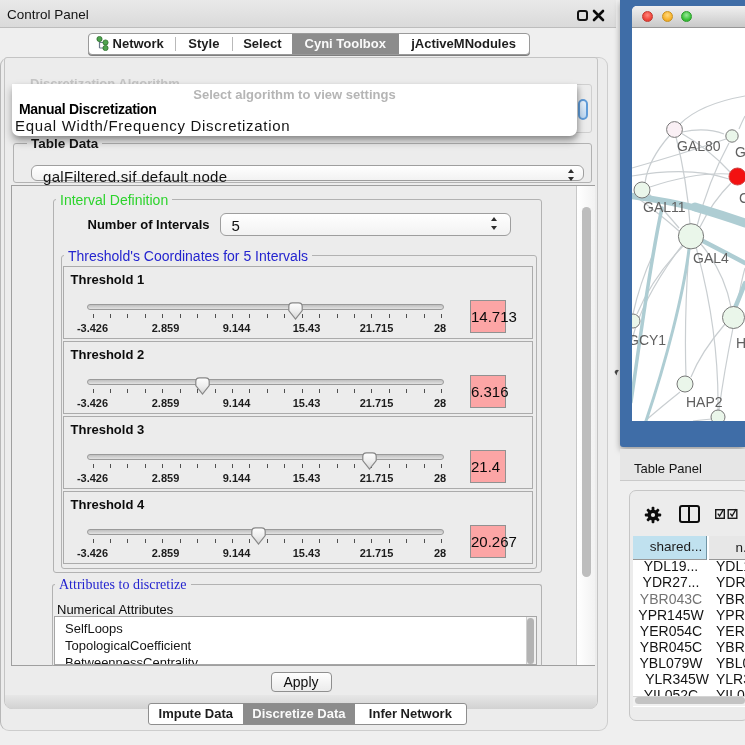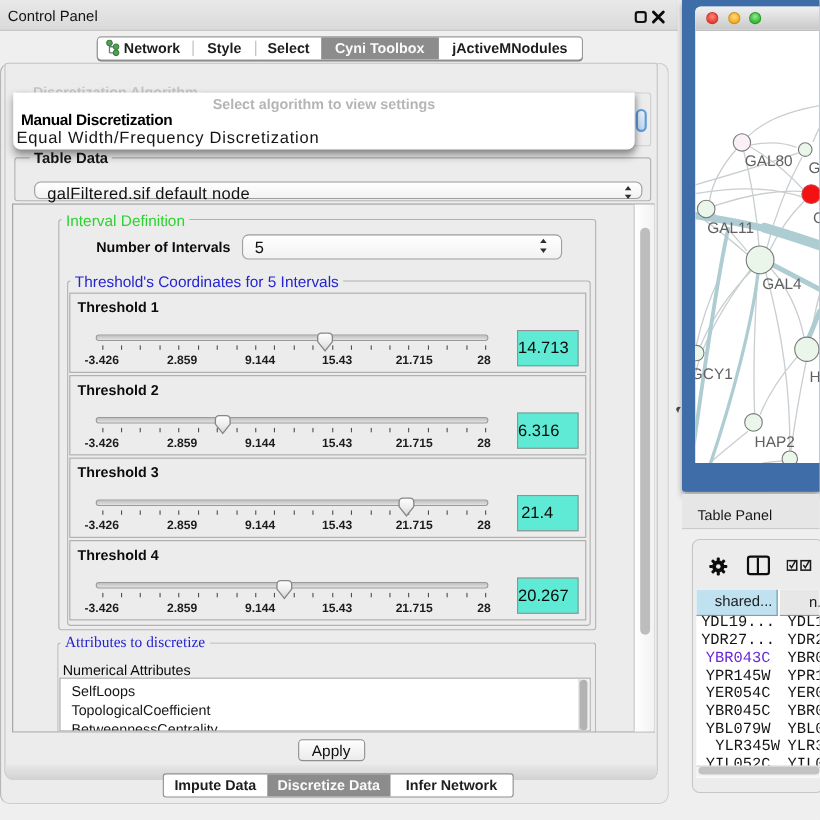--- a/index.html
+++ b/index.html
@@ -31,21 +31,21 @@
 .carrows .dn { width:0;height:0;border-left:3.5px solid transparent;border-right:3.5px solid transparent;
   border-top:4.5px solid #2e2e2e;}
 .tbox { position:absolute; left:63px; width:469.5px; height:73.5px;
   background:#ececec; border:1px solid #ababab; }
 .tname { position:absolute; left:70.5px; font-size:13px; font-weight:bold; color:#0c0c0c; }
 .track { position:absolute; left:87px; width:357px; height:6px; border-radius:3px;
   background:linear-gradient(#bfbfbf,#e2e2e2); border:1px solid #9a9a9a; }
 .tick { position:absolute; width:1px; background:#4f4f4f; }
 .tlab { position:absolute; width:60px; text-align:center; font-size:11px; font-weight:bold; color:#1c1c1c; }
 .thumb { position:absolute; }
-.vbox { position:absolute; left:470px; width:56px; height:33px; background:#5eead4;
+.vbox { position:absolute; left:470px; width:36px; height:33px; background:#fca5a5;
   border:1px solid #919191; font-size:15px; color:#0a0a0a; text-align:right;
   padding-right:22px; line-height:31px; }
 #popup { position:absolute; left:12px; top:84px; width:565px; height:52px;
   background:#fff; border-radius:0 0 7px 7px;
   box-shadow:0 5px 8px rgba(0,0,0,0.35), 2px 2px 4px rgba(0,0,0,0.12); }
 #popup .prompt { position:absolute; left:0; right:0; top:3px; text-align:center;
   font-size:13px; font-weight:bold; color:#b5b5b5; }
 #popup .i1 { position:absolute; left:7px; top:17px; font-size:14px; font-weight:bold; color:#000; letter-spacing:-0.3px; }
 #popup .i2 { position:absolute; left:3px; top:32.5px; font-size:15px; color:#141414; letter-spacing:0.7px; }
 .hdrbtn { position:absolute; top:10px; }
@@ -383,26 +383,26 @@
     <path d="M2.8,5.6 L4.6,8 L8.6,1.2" stroke-width="1.3"></path>
     <path d="M15.3,5.6 L17.1,8 L21.1,1.2" stroke-width="1.3"></path>
   </g>
 </svg>
 
 <div class="abs" style="left:633px; top:535.5px; width:112px; height:171.5px; background:#fff; overflow:hidden;">
   <div style="position:absolute; left:0; top:0; width:74px; height:24px; background:#c0e1ef; border-right:1.5px solid #7195a5; border-bottom:1px solid #979797; font-size:13.5px; color:#1c1c1c; text-align:center; line-height:22px; padding-left:13px;">shared...</div>
   <div style="position:absolute; left:75.5px; top:0; width:36.5px; height:24px; background:#e7e7e7; border-bottom:1px solid #979797; font-size:13.5px; color:#1c1c1c; padding-left:27px; line-height:23px;">n...</div>
 </div>
 
-<div class="abs" style="left:633px; top:535.5px; width:112px; height:171.5px; overflow:hidden; pointer-events:none;font-family:Liberation Mono, monospace;">
+<div class="abs" style="left:633px; top:535.5px; width:112px; height:171.5px; overflow:hidden; pointer-events:none;">
   <div style="position:absolute; left:0; top:22.8px; width:76px; text-align:center; font-size:14px; color:#141414;">YDL19...</div>
   <div style="position:absolute; left:83px; top:22.8px; font-size:14px; color:#141414;">YDL1</div>
   <div style="position:absolute; left:0; top:38.9px; width:76px; text-align:center; font-size:14px; color:#141414;">YDR27...</div>
   <div style="position:absolute; left:83px; top:38.9px; font-size:14px; color:#141414;">YDR2</div>
-  <div style="position:absolute; left:0; top:55.0px; width:76px; text-align:center; font-size:14px; color:#6d28d9;">YBR043C</div>
+  <div style="position:absolute; left:0; top:55.0px; width:76px; text-align:center; font-size:14px; color:#737373;">YBR043C</div>
   <div style="position:absolute; left:83px; top:55.0px; font-size:14px; color:#141414;">YBR0</div>
   <div style="position:absolute; left:0; top:71.1px; width:76px; text-align:center; font-size:14px; color:#141414;">YPR145W</div>
   <div style="position:absolute; left:83px; top:71.1px; font-size:14px; color:#141414;">YPR1</div>
   <div style="position:absolute; left:0; top:87.2px; width:76px; text-align:center; font-size:14px; color:#141414;">YER054C</div>
   <div style="position:absolute; left:83px; top:87.2px; font-size:14px; color:#141414;">YER0</div>
   <div style="position:absolute; left:0; top:103.3px; width:76px; text-align:center; font-size:14px; color:#141414;">YBR045C</div>
   <div style="position:absolute; left:83px; top:103.3px; font-size:14px; color:#141414;">YBR0</div>
   <div style="position:absolute; left:0; top:119.4px; width:76px; text-align:center; font-size:14px; color:#141414;">YBL079W</div>
   <div style="position:absolute; left:83px; top:119.4px; font-size:14px; color:#141414;">YBL0</div>
   <div style="position:absolute; left:0; top:135.5px; width:76px; text-align:right; font-size:14px; color:#141414;">YLR345W</div>

